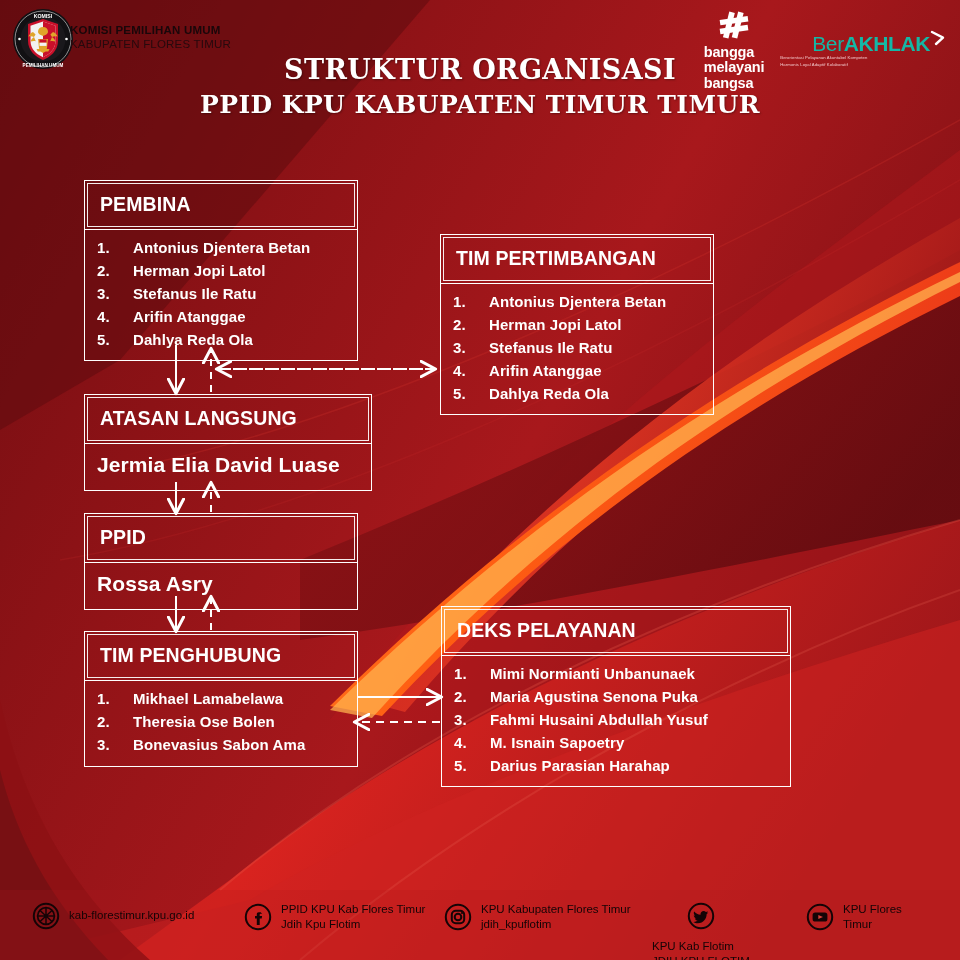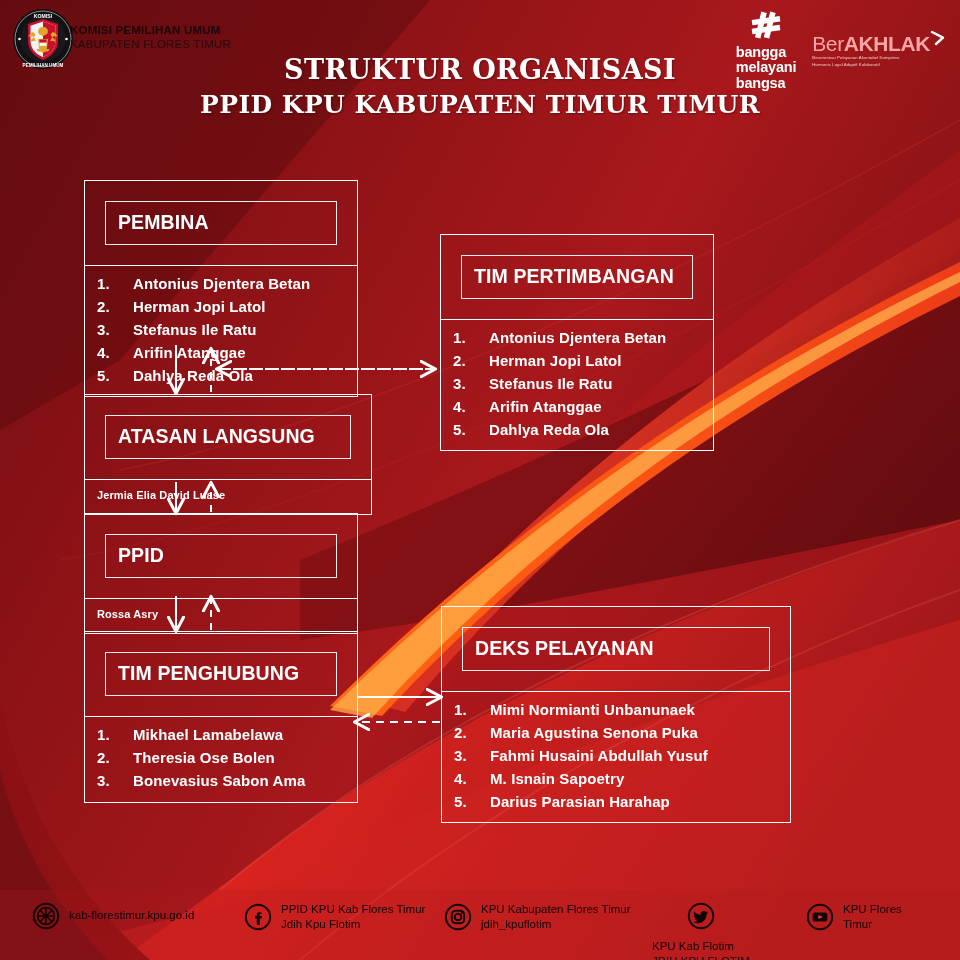--- a/index.html
+++ b/index.html
@@ -22,47 +22,47 @@
 
   .kpu-text { position:absolute; left:70px; top:24px; line-height:1.18; }
   .kpu-text .l1 { font-size:11.5px; font-weight:bold; color:#19070a; letter-spacing:.2px; }
   .kpu-text .l2 { font-size:11.5px; font-weight:normal; color:#26090d; letter-spacing:.2px; }
 
   .brand-right { position:absolute; right:14px; top:10px; display:flex; align-items:center; gap:16px; }
   .bangga { display:flex; align-items:center; gap:5px;flex-direction:column; }
   .bangga .hash { width:30px; height:30px; }
   .bangga .btxt { color:#fff; font-size:14.5px; font-weight:bold; line-height:1.06; letter-spacing:-.2px; }
   .berakhlak { position:relative; padding-right:16px; }
-  .berakhlak .bw { color:#fca5a5; font-size:21px; font-weight:bold; letter-spacing:-.4px; line-height:1; }
+  .berakhlak .bw { color:#14b8a6; font-size:21px; font-weight:bold; letter-spacing:-.4px; line-height:1;margin-left:32px; }
   .berakhlak .bw .light { font-weight:normal; }
   .berakhlak .tag { color:#f3c9cc; font-size:4.2px; line-height:1.5; letter-spacing:.1px; margin-top:1px; }
   .berakhlak .swoosh { position:absolute; right:0; top:-3px; width:16px; height:16px; }
 
   
   .title {
     position:absolute; top:52px; left:0; width:960px; z-index:6;
     text-align:center; color:#fff;
     font-family:"DejaVu Serif", serif;
     font-weight:bold; font-size:27px; line-height:1.34;
     letter-spacing:.4px;
     text-shadow:1px 1px 2px rgba(0,0,0,.35);
   }
   .title .t2 { font-size:25px; }
 
   
   .box { position:absolute; z-index:4; border:1.4px solid #fff; }
   .box .bhead {
     border:1.4px solid rgba(255,255,255,.92);
-    margin:20px; padding:9px 12px 10px 12px;
+    margin:2px; padding:9px 12px 10px 12px;
     color:#fff; font-size:19.5px; font-weight:bold; letter-spacing:.1px;
   }
   .box .bdiv { height:1.4px; background:#fff; }
   .box .bbody { padding:7px 12px 9px 12px; }
   .box .bbody .single {
-    color:#fff; font-size:11px; font-weight:bold; padding:2px 0 4px 0; letter-spacing:.1px;
+    color:#fff; font-size:21px; font-weight:bold; padding:2px 0 4px 0; letter-spacing:.1px;
   }
   .box ol { list-style:none; }
   .box ol li {
     color:#fff; font-size:15px; font-weight:bold;
     line-height:1.52; display:flex; letter-spacing:.1px;
   }
   .box ol li .num { width:36px; flex:0 0 36px; }
 
   
   #wires { position:absolute; inset:0; z-index:3; }

